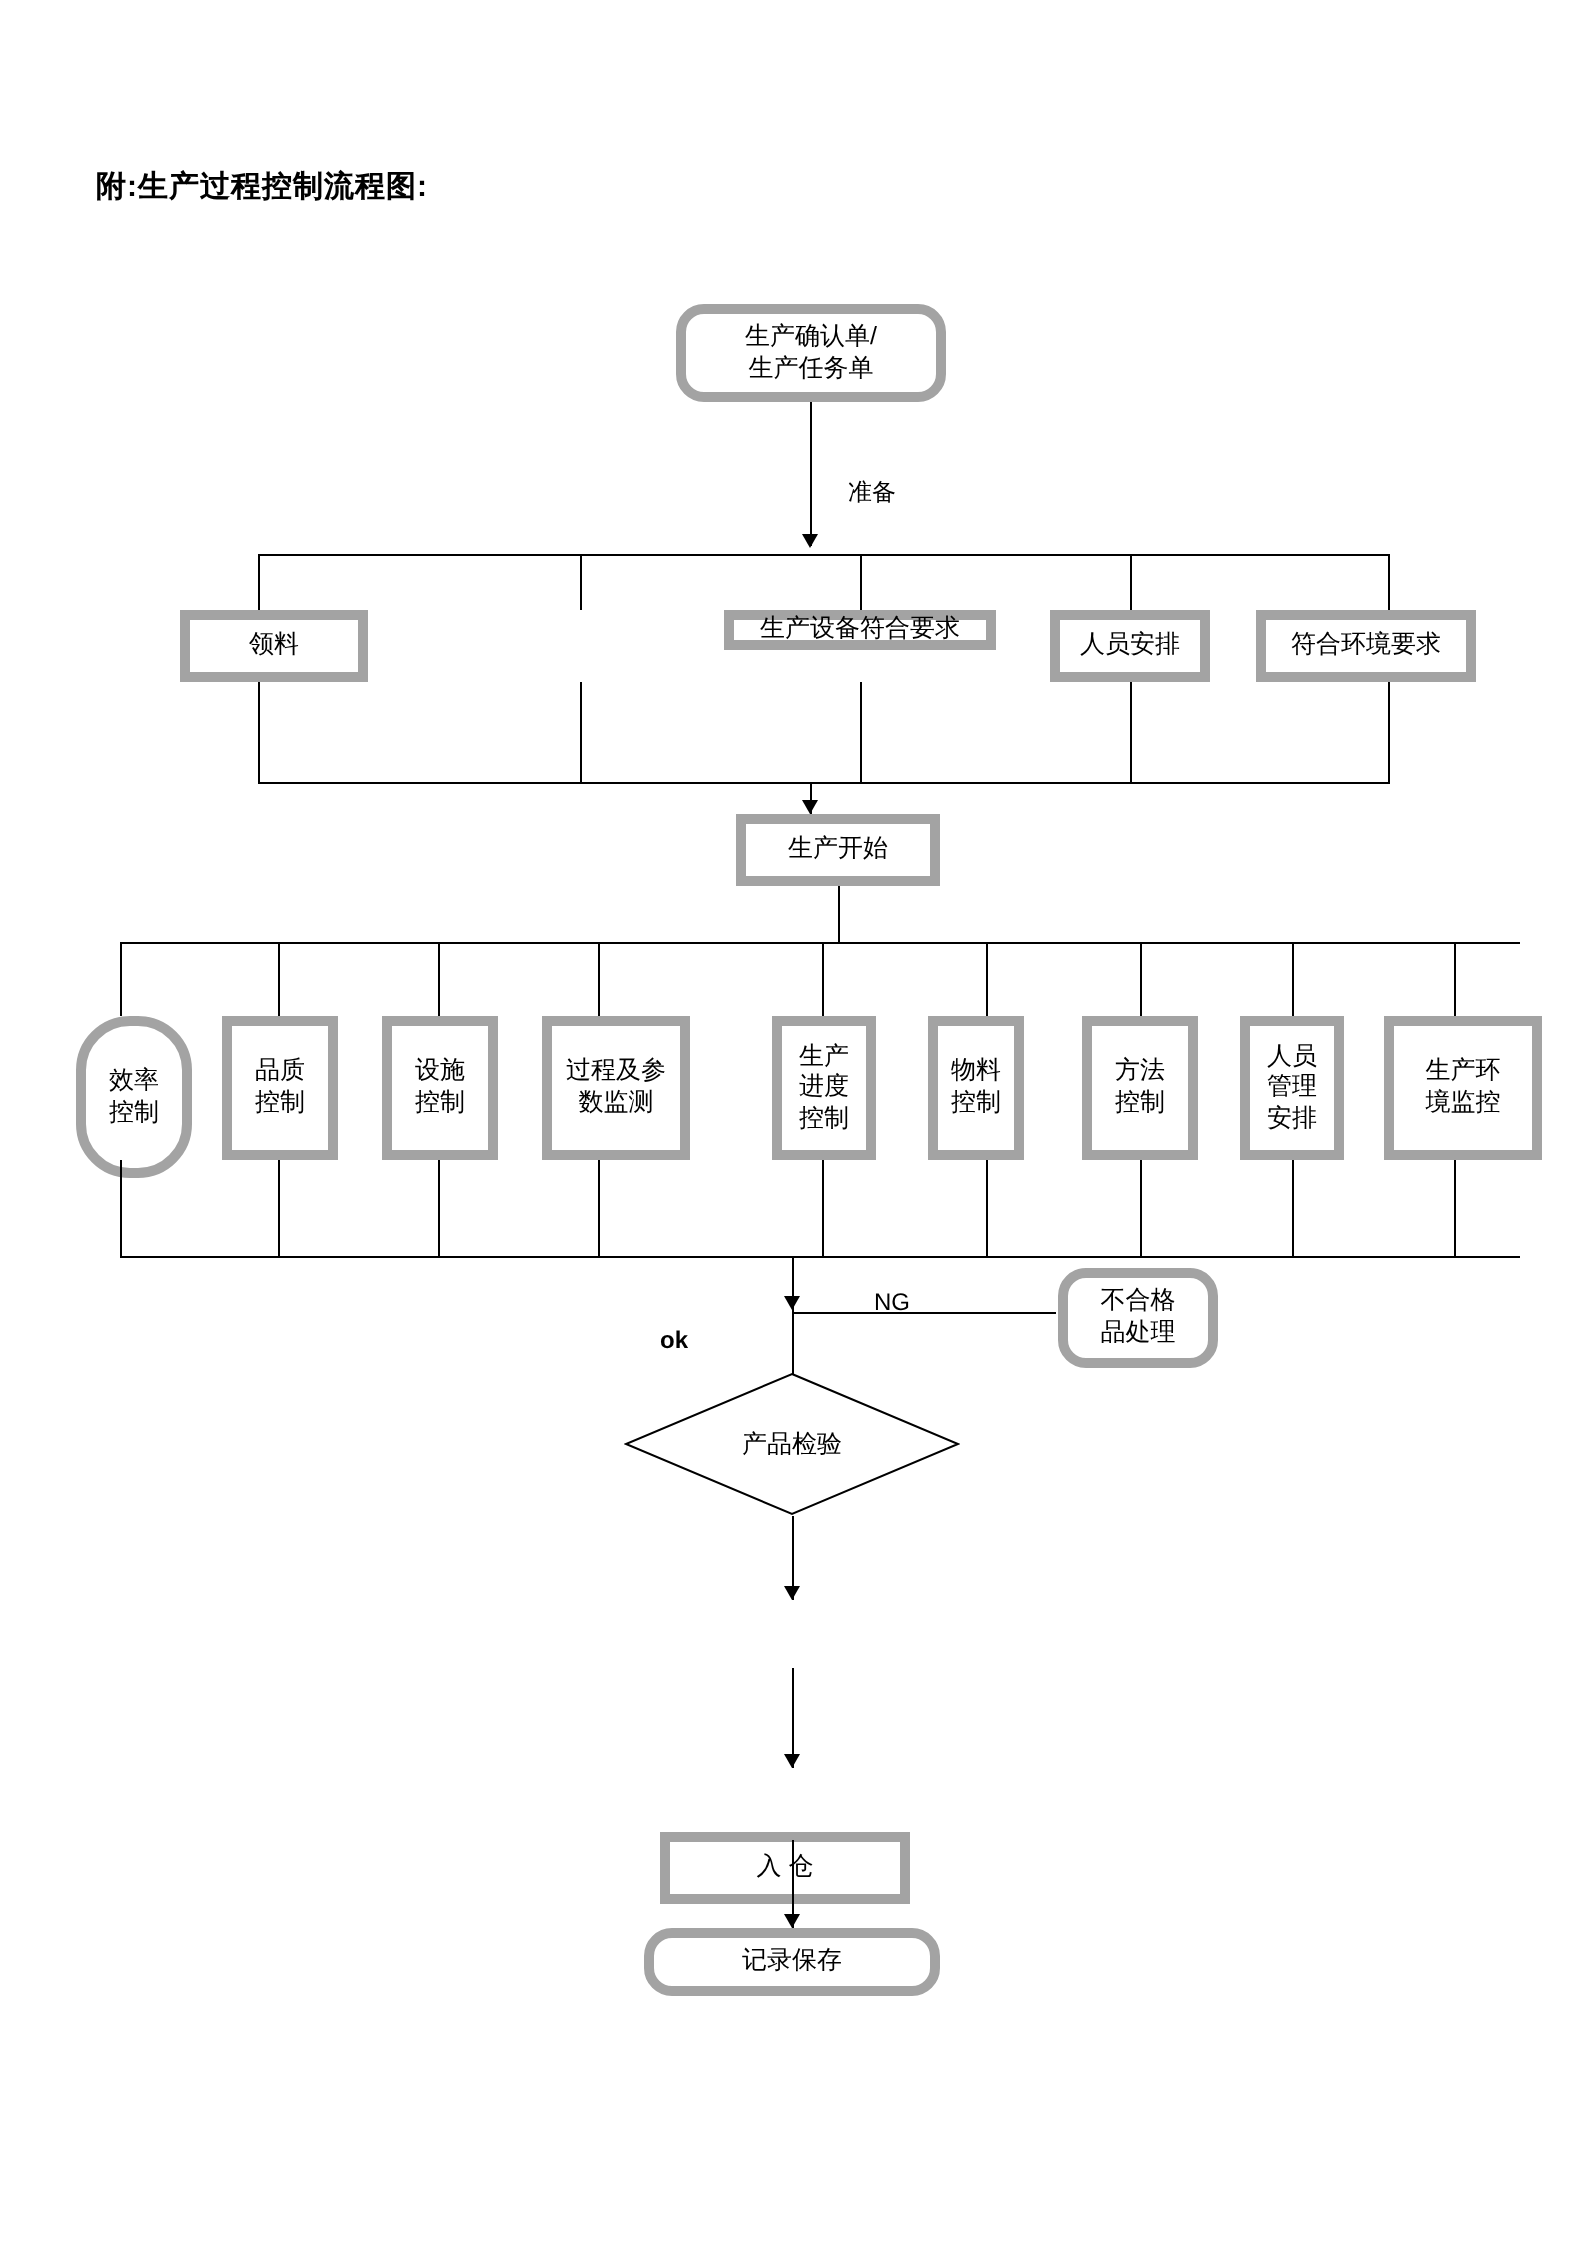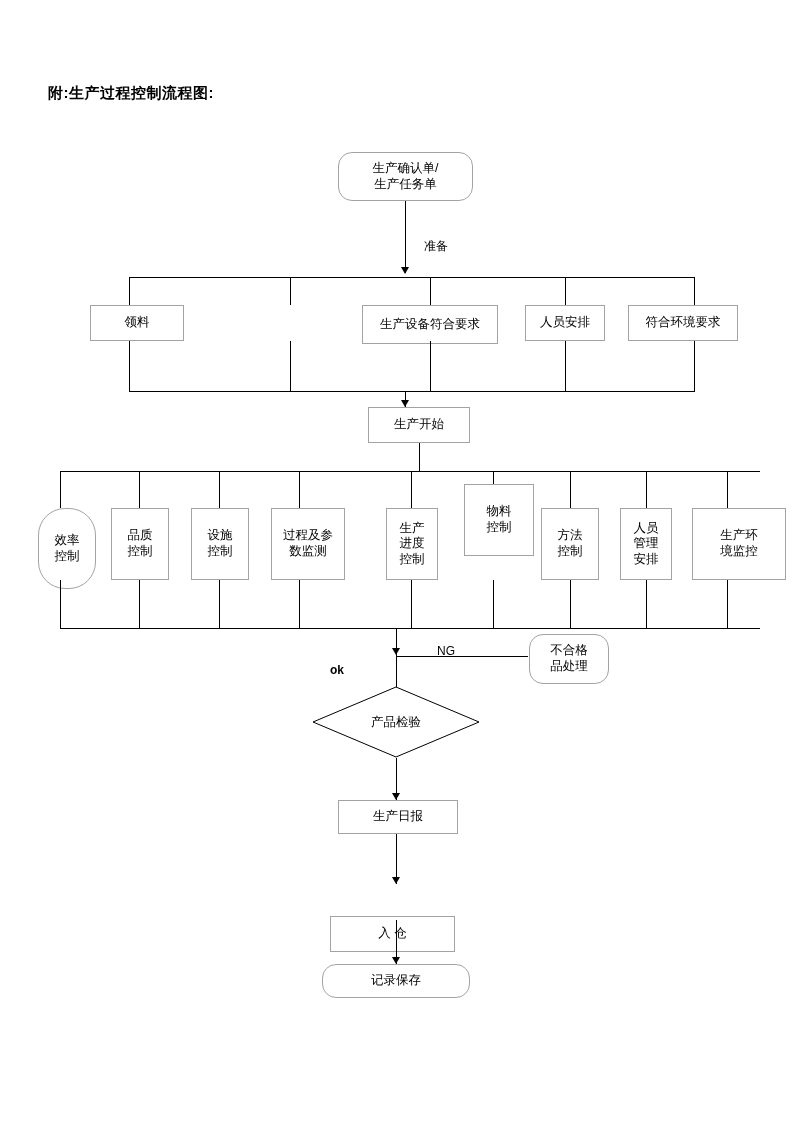--- a/index.html
+++ b/index.html
@@ -25,21 +25,21 @@
     left: 48px;
     top: 84px;
     font-size: 15px;
     font-weight: bold;
     letter-spacing: 0.5px;
     white-space: nowrap;
   }
   .node {
     position: absolute;
     box-sizing: border-box;
-    border: 1px solid #a3a3a3;
+    border: 5px solid #a3a3a3;
     background: #ffffff;
     display: flex;
     align-items: center;
     justify-content: center;
     text-align: center;
     font-size: 12.5px;
     line-height: 1.25;
     color: #000;
     padding: 0 2px;
   }
@@ -106,21 +106,21 @@
   <div class="hline" style="left:129px; top:277px; width:566px;"></div>
   <div class="vline" style="left:129px; top:277px; height:28px;"></div>
   <div class="vline" style="left:290px; top:277px; height:28px;"></div>
   <div class="vline" style="left:430px; top:277px; height:28px;"></div>
   <div class="vline" style="left:565px; top:277px; height:28px;"></div>
   <div class="vline" style="left:694px; top:277px; height:28px;"></div>
 
   <div class="node" style="left:90px; top:305px; width:94px; height:36px;">
     <span class="lines">领料</span>
   </div>
-  <div class="node" style="left:362px; top:305px; width:136px; height:39px;">
+  <div class="node" style="left:362px; top:305px; width:136px; height:20px;">
     <span class="lines">生产设备符合要求</span>
   </div>
   <div class="node" style="left:525px; top:305px; width:80px; height:36px;">
     <span class="lines">人员安排</span>
   </div>
   <div class="node" style="left:628px; top:305px; width:110px; height:36px;">
     <span class="lines">符合环境要求</span>
   </div>
 
   <div class="vline" style="left:129px; top:341px; height:50px;"></div>
@@ -164,34 +164,34 @@
   </div>
   <div class="node" style="left:271px; top:508px; width:74px; height:72px;">
     <span class="lines">过程及参
 数监测</span>
   </div>
   <div class="node" style="left:386px; top:508px; width:52px; height:72px;">
     <span class="lines">生产
 进度
 控制</span>
   </div>
-  <div class="node" style="left:464px; top:484px; width:70px; height:72px;justify-content:center;">
+  <div class="node" style="left:464px; top:508px; width:48px; height:72px;justify-content:center;">
     <span class="lines">物料
 控制</span>
   </div>
   <div class="node" style="left:541px; top:508px; width:58px; height:72px;">
     <span class="lines">方法
 控制</span>
   </div>
   <div class="node" style="left:620px; top:508px; width:52px; height:72px;">
     <span class="lines">人员
 管理
 安排</span>
   </div>
-  <div class="node" style="left:692px; top:508px; width:94px; height:72px;">
+  <div class="node" style="left:692px; top:508px; width:79px; height:72px;">
     <span class="lines">生产环
 境监控</span>
   </div>
 
   <div class="vline" style="left:60px;  top:580px; height:48px;"></div>
   <div class="vline" style="left:139px; top:580px; height:48px;"></div>
   <div class="vline" style="left:219px; top:580px; height:48px;"></div>
   <div class="vline" style="left:299px; top:580px; height:48px;"></div>
   <div class="vline" style="left:411px; top:580px; height:48px;"></div>
   <div class="vline" style="left:493px; top:580px; height:48px;"></div>
@@ -217,23 +217,20 @@
       <polygon points="84,1 167,36 84,71 1,36" fill="#ffffff" stroke="#000000" stroke-width="1"></polygon>
     </svg>
     <div class="diamond-text">
       <span class="lines">产品检验</span>
     </div>
   </div>
 
   <div class="vline" style="left:396px; top:758px; height:42px;"></div>
   <div class="arrow" style="left:392px; top:793px;"></div>
 
-  <div class="node" style="left:338px; top:800px; width:120px; height:34px;">
-    <span class="lines">生产日报</span>
-  </div>
 
   <div class="vline" style="left:396px; top:834px; height:50px;"></div>
   <div class="arrow" style="left:392px; top:877px;"></div>
 
   <div class="node" style="left:330px; top:884px; width:125px; height:36px;margin-top:32px;">
     <span class="lines">入    仓</span>
   </div>
 
   <div class="vline" style="left:396px; top:920px; height:44px;"></div>
   <div class="arrow" style="left:392px; top:957px;"></div>

